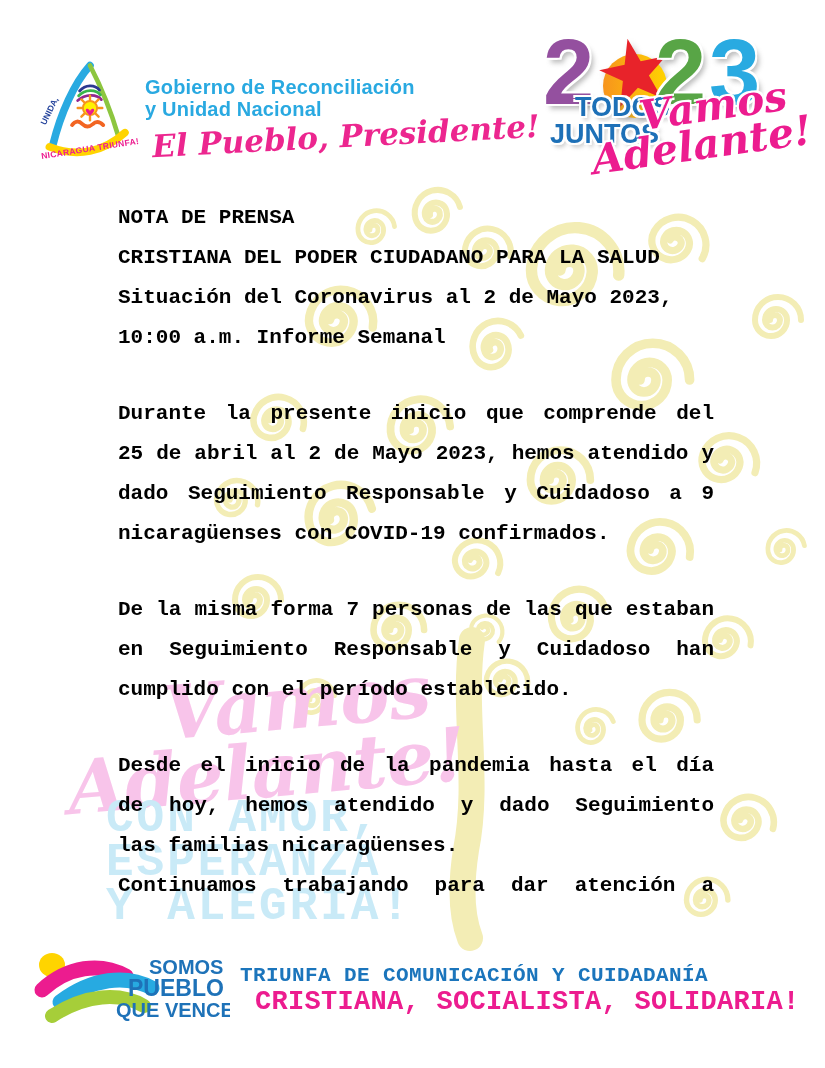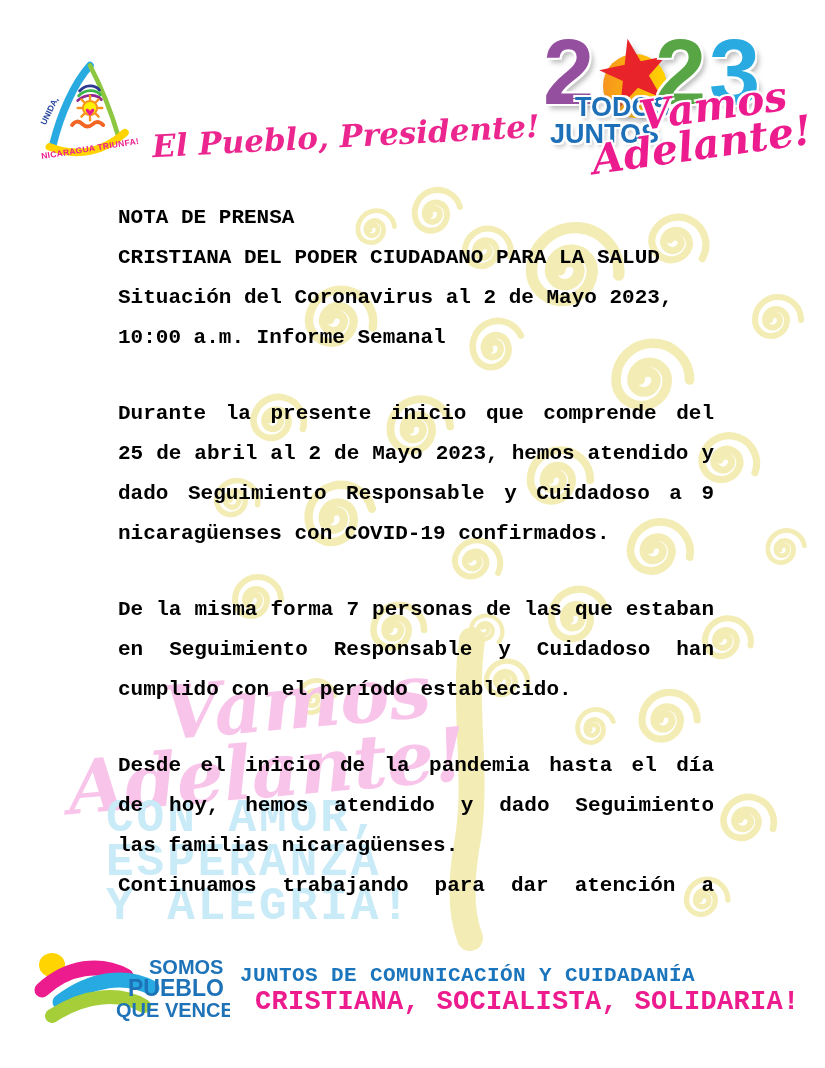--- a/index.html
+++ b/index.html
@@ -133,20 +133,24 @@
         <line x1="49.4" y1="63.6" x2="45.9" y2="67.1"></line>
           <line x1="60.6" y1="63.6" x2="64.1" y2="67.1"></line>
       </g>
       <circle cx="55" cy="58" r="7.5" fill="#fff200" stroke="#f7941d" stroke-width="2"></circle>
       <path d="M55,61 c-3,-4.5 -6.5,-1 -3,2.2 l3,3 l3,-3 c3.5,-3.2 0,-6.7 -3,-2.2 z" fill="#ec1c8f"></path>
       <path d="M36,76 q5,-7 11,-1 q5,5 11,0 q5,-5 11,1" stroke="#f26522" stroke-width="4" fill="none" stroke-linecap="round"></path>
       <text x="4" y="74" transform="rotate(-64 8 72)" font-size="9" font-weight="bold" fill="#21409a">UNIDA,</text>
       <text x="4" y="112" transform="rotate(-9 4 112)" font-size="9" font-weight="bold" fill="#ec1c8f" letter-spacing="0.3">NICARAGUA TRIUNFA!</text>
     </svg>
 
+    <div class="gov">
+      <div>Gobierno de Reconciliación</div>
+      <div>y Unidad Nacional</div>
+    </div>
     <div class="slogan">El Pueblo, Presidente!</div>
 
     <div class="y2023">
       <span class="digit d1">2</span>
       <svg class="zero" width="104" height="112" viewBox="0 0 104 112">
         <defs>
           <linearGradient id="zg" x1="0" y1="0" x2="1" y2="0">
             <stop offset="0" stop-color="#f7941d"></stop>
               <stop offset="1" stop-color="#ffd400"></stop>
           </linearGradient>
@@ -190,17 +194,17 @@
   <div class="ftr">
     <svg class="victory" width="200" height="88" viewBox="0 0 200 88">
       <ellipse cx="22" cy="17" rx="13" ry="12" fill="#ffd400"></ellipse>
       <path d="M12,42 C38,18 70,14 96,28" stroke="#ec1c8f" stroke-width="15" fill="none" stroke-linecap="round"></path>
       <path d="M30,54 C62,30 96,26 122,40" stroke="#27aae1" stroke-width="15" fill="none" stroke-linecap="round"></path>
       <path d="M22,68 C56,46 90,44 114,58" stroke="#a6ce39" stroke-width="14" fill="none" stroke-linecap="round"></path>
       <text x="119" y="26" font-size="20" font-weight="bold" fill="#1e72b8">SOMOS</text>
       <text x="98" y="48" font-size="23" font-weight="bold" fill="#1e72b8">PUEBLO</text>
       <text x="86" y="69" font-size="20" font-weight="bold" fill="#1e72b8">QUE VENCE!</text>
     </svg>
-    <div class="consejo">JUNTOS DE COMUNICACIÓN Y CUIDADANÍA</div>
+    <div class="consejo">TRIUNFA DE COMUNICACIÓN Y CUIDADANÍA</div>
     <div class="cristiana">CRISTIANA, SOCIALISTA, SOLIDARIA!</div>
   </div>
 
 </div>
 
 </body></html>

